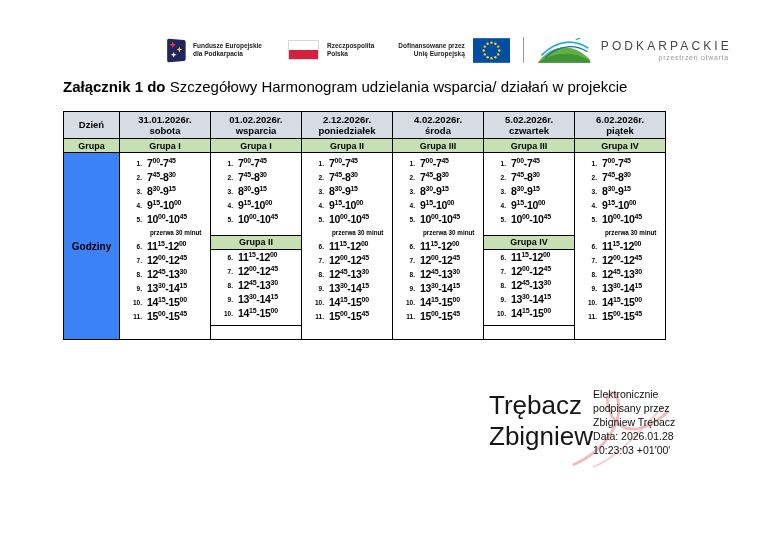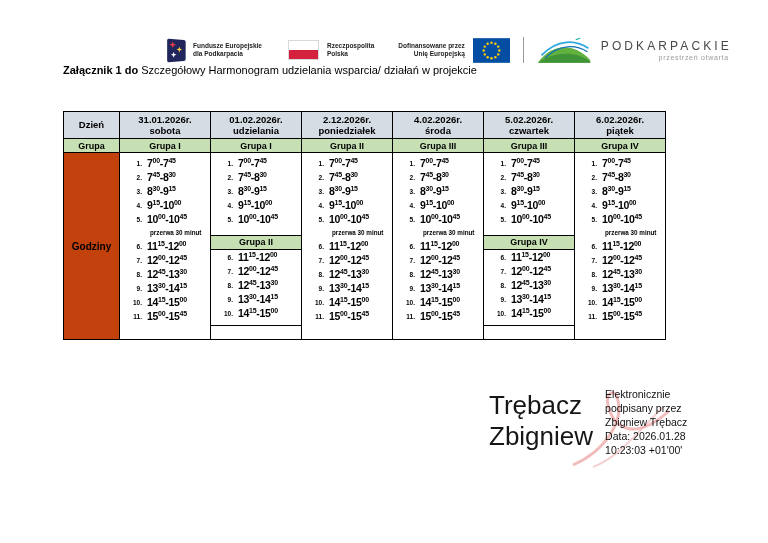--- a/index.html
+++ b/index.html
@@ -14,46 +14,46 @@
   .pl-flag{width:31px;height:20px;border:1px solid #d8d8d8;box-sizing:border-box;}
   .pl-flag .w{height:50%;background:#fff;}
   .pl-flag .r{height:50%;background:#d4213d;}
   .sep{width:1px;height:26px;background:#9a9a9a;margin:0 12px 0 13px;}
   .pk-text{margin-left:9px;}
   .pk-name{font-size:12px;letter-spacing:3.1px;color:#474747;line-height:12px;white-space:nowrap;}
   .pk-sub{font-size:7px;color:#9b9b9b;letter-spacing:0.7px;text-align:right;padding-right:3px;margin-top:2px;}
   .mL26{margin-left:26px;} .mL24{margin-left:24px;} .mL8{margin-left:8px;} .mL6{margin-left:6px;}
 
   
-  .title{position:absolute;left:63px;top:64px;font-size:11px;color:#000;white-space:nowrap;}
+  .title{position:absolute;left:63px;top:78px;font-size:15px;color:#000;white-space:nowrap;}
   .title .b{font-weight:bold;}
 
   
   .sched{position:absolute;left:63px;top:111px;border-collapse:collapse;table-layout:fixed;}
   .sched td{border:1px solid #000;padding:0;text-align:center;vertical-align:middle;overflow:hidden;}
   td.hdr{height:26px;background:var(--header-bg,#d6dce4);font-weight:bold;font-size:9.5px;line-height:11.5px;}
   td.grp{height:13px;background:var(--group-bg,#c6e0b4);font-weight:bold;font-size:9px;}
   td.room{height:13px;background:var(--room-bg,#f4b183);font-weight:bold;font-size:9px;}
   td.hours{height:186px;vertical-align:top;}
-  td.lbl-hours{vertical-align:middle;font-weight:bold;font-size:10px;background:#c2410c;}
+  td.lbl-hours{vertical-align:middle;font-weight:bold;font-size:10px;background:#3b82f6;}
   .hours-inner{padding-top:3px;}
   .session{display:flex;align-items:center;height:14px;}
   .session .num{flex:none;width:27px;text-align:right;font-size:6.5px;font-weight:bold;padding-right:5px;box-sizing:border-box;}
   .session .time{font-size:10.5px;font-weight:600;letter-spacing:-0.3px;white-space:nowrap;}
   .session .time sup{font-size:7px;line-height:0;letter-spacing:-0.3px;}
   .break-row{height:13px;line-height:13px;font-size:6.3px;font-weight:bold;text-align:left;padding-left:30px;white-space:nowrap;}
   .mid-gap{height:9px;}
   .mid-band{height:13px;line-height:13px;background:var(--group-bg,#c6e0b4);border-top:1px solid #000;border-bottom:1px solid #000;font-weight:bold;font-size:9px;text-align:center;}
   .post-line{margin-top:5px;border-bottom:1px solid #000;}
 
   
   .signature{position:absolute;left:489px;top:385px;display:flex;}
   .swoosh{position:absolute;left:78px;top:0;width:108px;height:84px;z-index:0;}
   .sig-name{position:relative;z-index:1;font-size:26px;line-height:31px;color:#161616;white-space:nowrap;padding-top:5px;}
-  .sig-details{position:relative;z-index:1;margin-left:12px;font-size:10.5px;line-height:14px;color:#111;white-space:nowrap;padding-top:2px;}
+  .sig-details{position:relative;z-index:1;font-size:10.5px;line-height:14px;color:#111;white-space:nowrap;padding-top:2px;}
 </style>
 </head>
 <body>
 
 <div class="page">
 
   <div class="logo-bar">
     <div class="logo">
       <svg width="21" height="27" viewBox="0 0 22 28">
         <path d="M3,1.6 L18.6,3 Q20.6,3.2 20.6,5.2 L20.6,22.8 Q20.6,24.8 18.6,25 L3,26.4 Q1.2,26.6 1.2,24.6 L1.2,3.4 Q1.2,1.4 3,1.6 Z" fill="#20265c"></path>
@@ -136,21 +136,21 @@
     </colgroup>
     <tbody>
       <tr id="row-day">
         <td class="hdr">Dzień</td>
       <td class="hdr">
             <div>31.01.2026r.</div>
             <div>sobota</div>
           </td>
           <td class="hdr">
             <div>01.02.2026r.</div>
-            <div>udzielania</div>
+            <div>wsparcia</div>
           </td>
           <td class="hdr">
             <div>2.12.2026r.</div>
             <div>poniedziałek</div>
           </td>
           <td class="hdr">
             <div>4.02.2026r.</div>
             <div>środa</div>
           </td>
           <td class="hdr">

